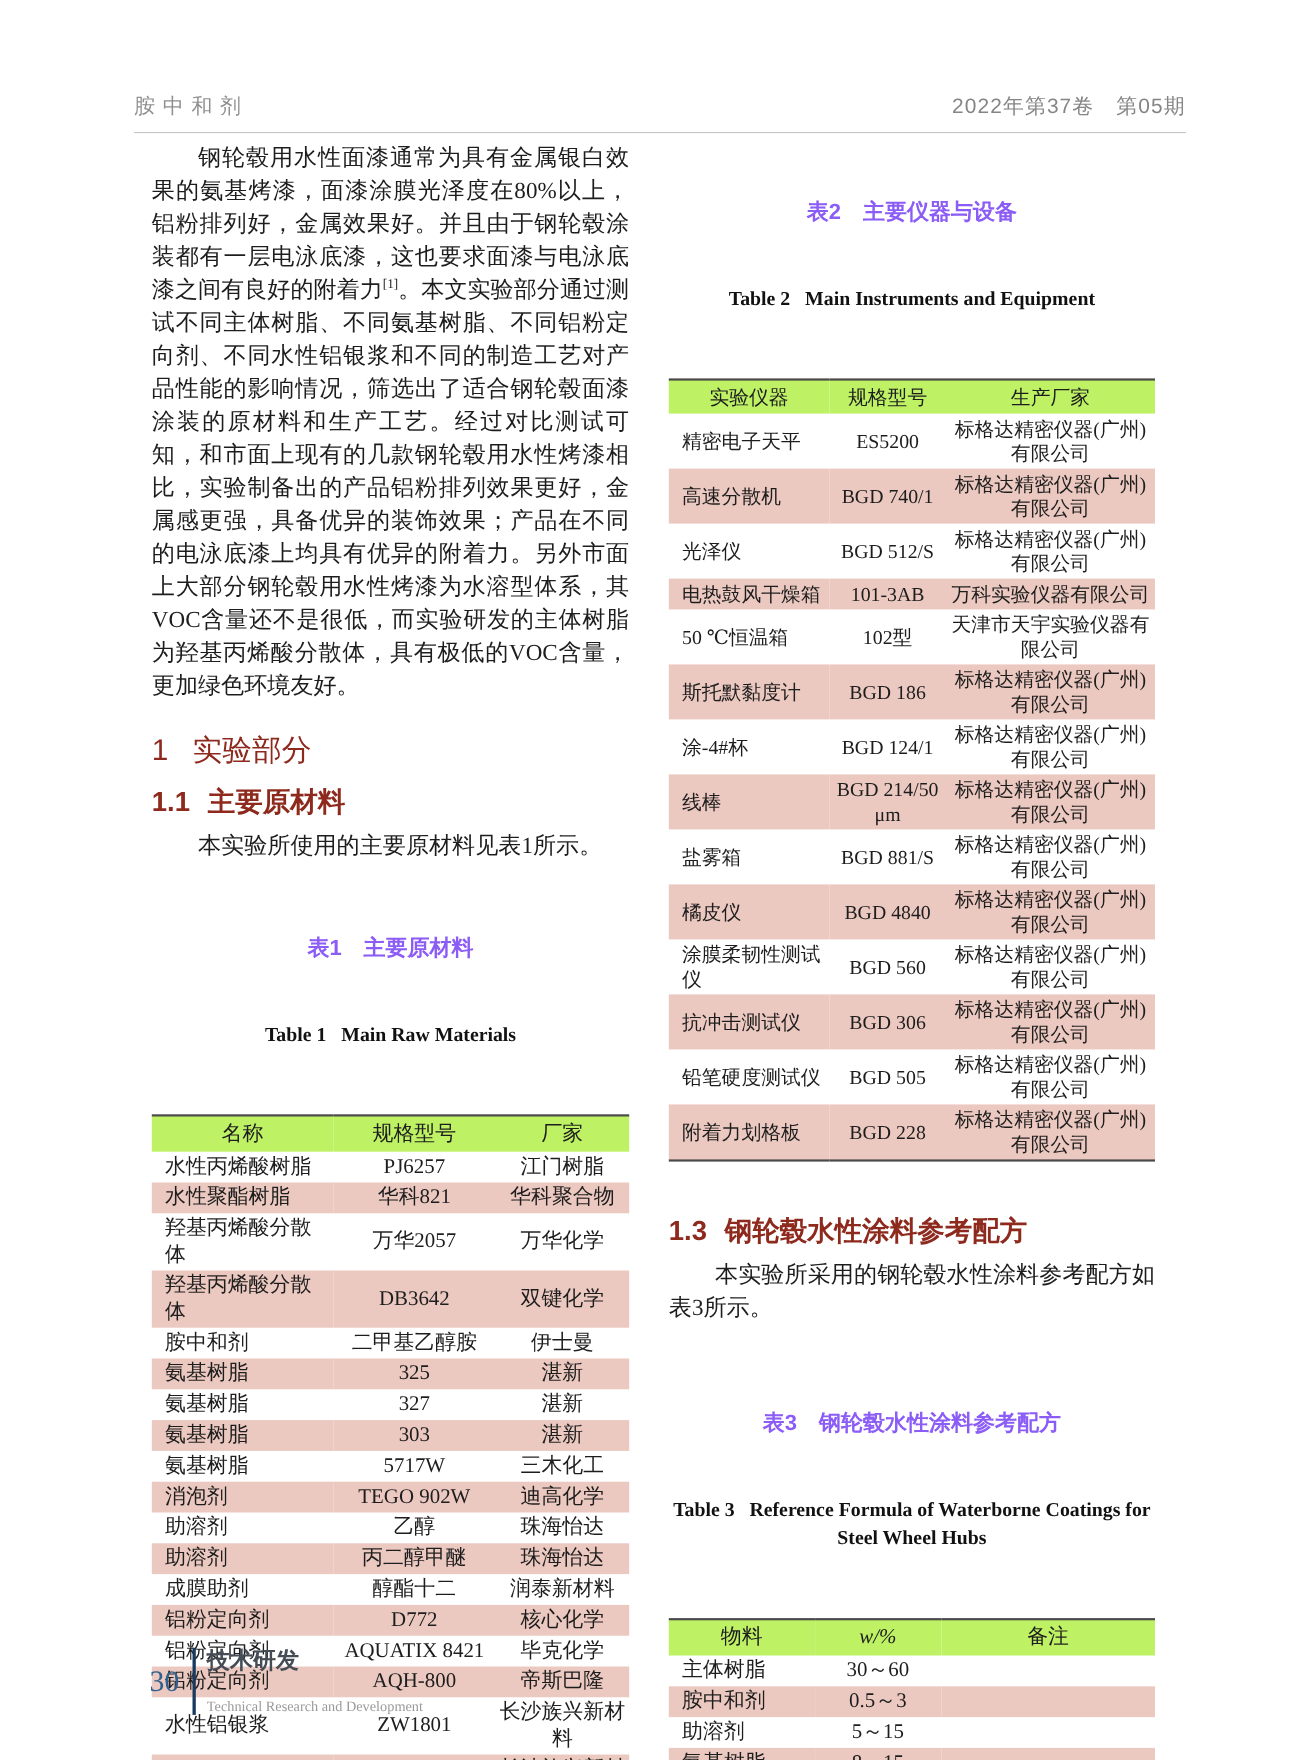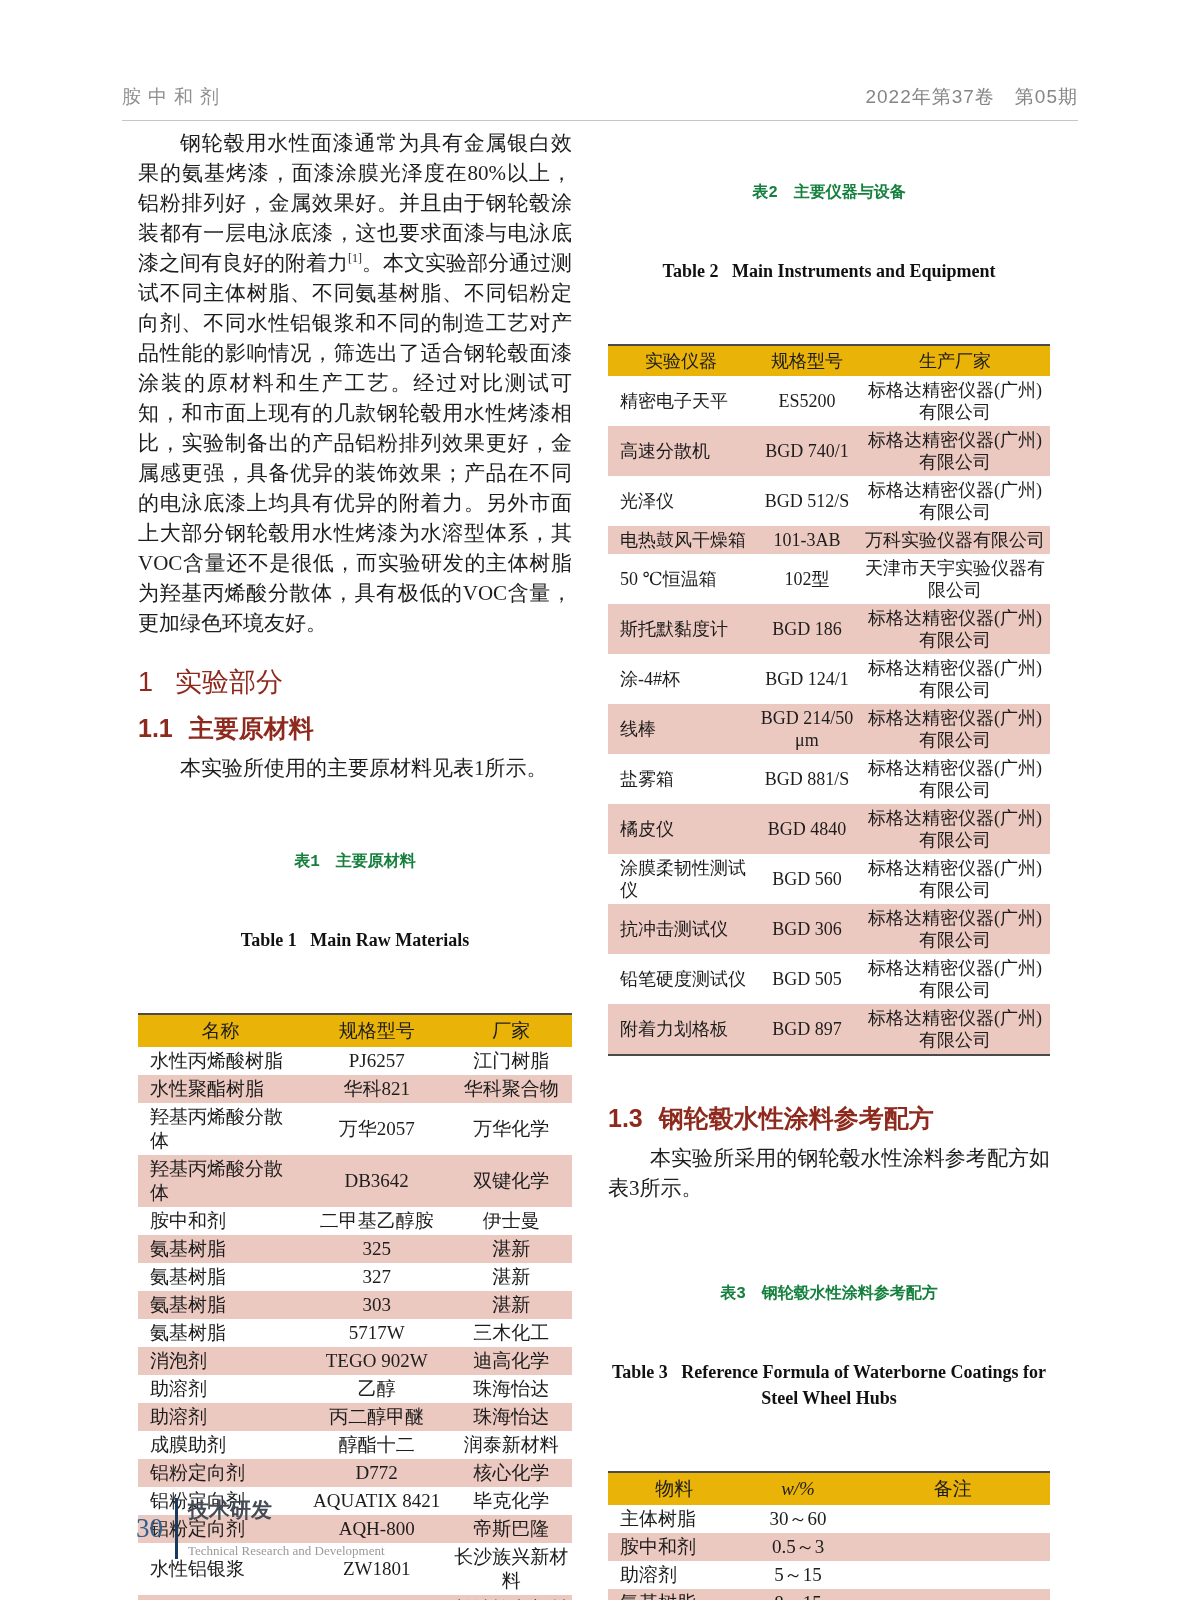--- a/index.html
+++ b/index.html
@@ -36,34 +36,34 @@
   .h1 .no{margin-right:22px;}
   .h2{
     font-family:"Liberation Sans","DejaVu Sans",sans-serif;
     color:#8e2a1d;font-weight:bold;font-size:25px;
     margin:12px 0 8px 0;
   }
   .h2 .no{margin-right:16px;}
   
   .cap{ text-align:center;margin-top:14px;line-height:26px;white-space:pre-wrap;}
   .cap .zh{
-    display:block;font-family:Liberation Mono, monospace;
-    font-weight:bold;font-size:16px;color:#15803d;
+    display:block;font-family:Liberation Sans, sans-serif;
+    font-weight:bold;font-size:20px;color:#8b5cf6;
   }
   .cap .en{
     display:block;font-family:"Liberation Serif","DejaVu Serif",serif;
     font-weight:bold;font-size:18px;color:#111;
   }
   
   table{
     width:100%;border-collapse:collapse;margin-top:8px;
     border-top:2px solid #4a4a4a;border-bottom:2px solid #4a4a4a;
   }
   thead th{
-    background:#eab308;font-weight:normal;color:#1d1d1d;
+    background:#bef264;font-weight:normal;color:#1d1d1d;
     padding:4px 2px;
   }
   td{padding:2px 2px;text-align:center;}
   tbody tr:nth-child(even) td{background:#ecc9c0;}
   td:first-child,.t-left{text-align:left;padding-left:12px;}
   .table1{font-size:19px;line-height:24px;}
   .table1 th:nth-child(1){width:38%;} .table1 th:nth-child(2){width:34%;} .table1 th:nth-child(3){width:28%;}
   .table2{font-size:18px;line-height:22px;}
   .table2 th:nth-child(1){width:33%;} .table2 th:nth-child(2){width:24%;} .table2 th:nth-child(3){width:43%;}
   .table2 td{padding-top:3px;padding-bottom:3px;}
@@ -295,21 +295,21 @@
             <td>BGD 306</td>
             <td>标格达精密仪器(广州)有限公司</td>
           </tr>
           <tr>
             <td>铅笔硬度测试仪</td>
             <td>BGD 505</td>
             <td>标格达精密仪器(广州)有限公司</td>
           </tr>
           <tr>
             <td>附着力划格板</td>
-            <td>BGD 897</td>
+            <td>BGD 228</td>
             <td>标格达精密仪器(广州)有限公司</td>
           </tr>
         </tbody>
     </table>
 
     <div class="h2" style="margin-top:46px;">
       <span class="no">1.3</span><span>钢轮毂水性涂料参考配方</span>
     </div>
     <p class="para">本实验所采用的钢轮毂水性涂料参考配方如表3所示。</p>
 

